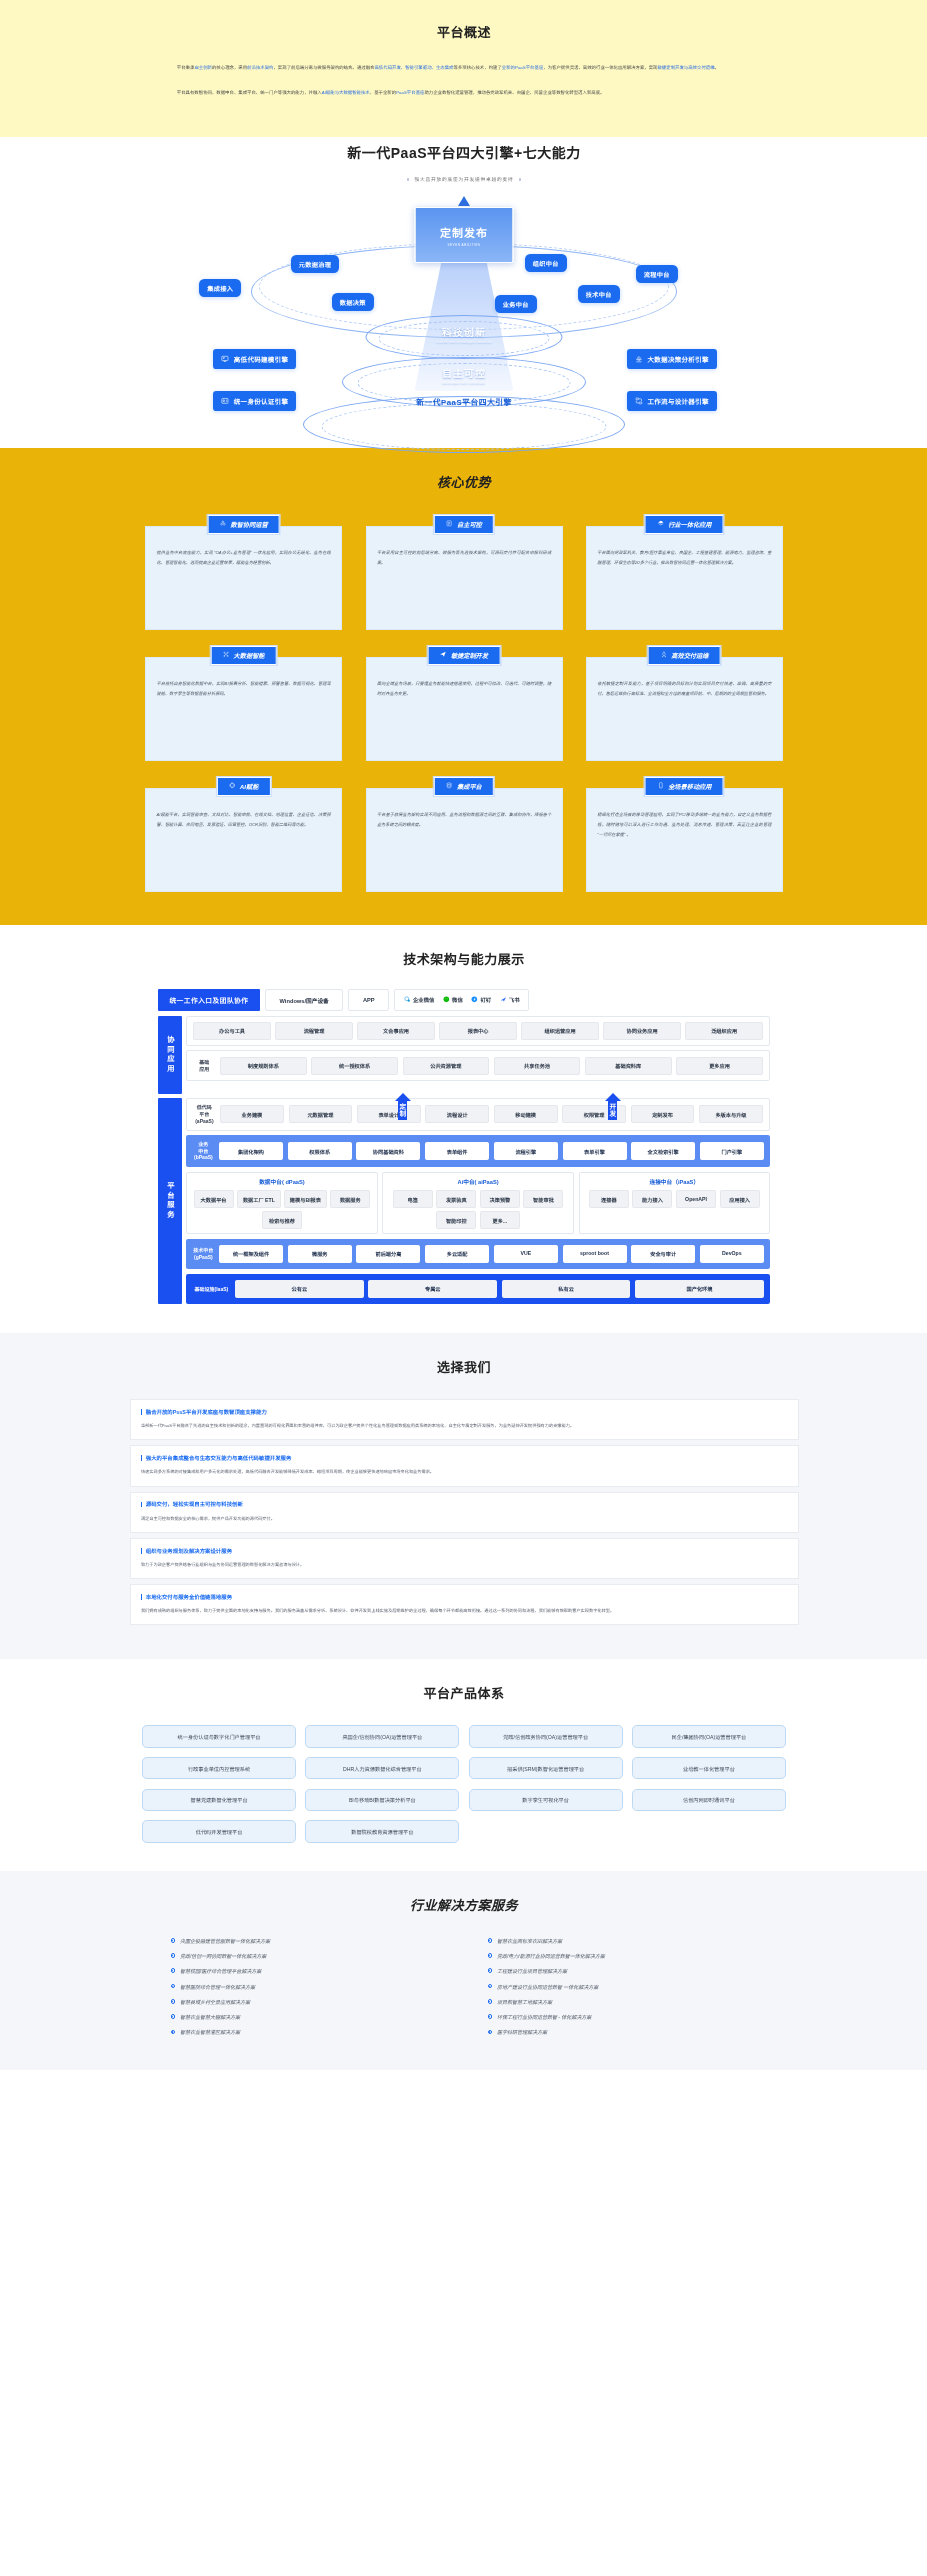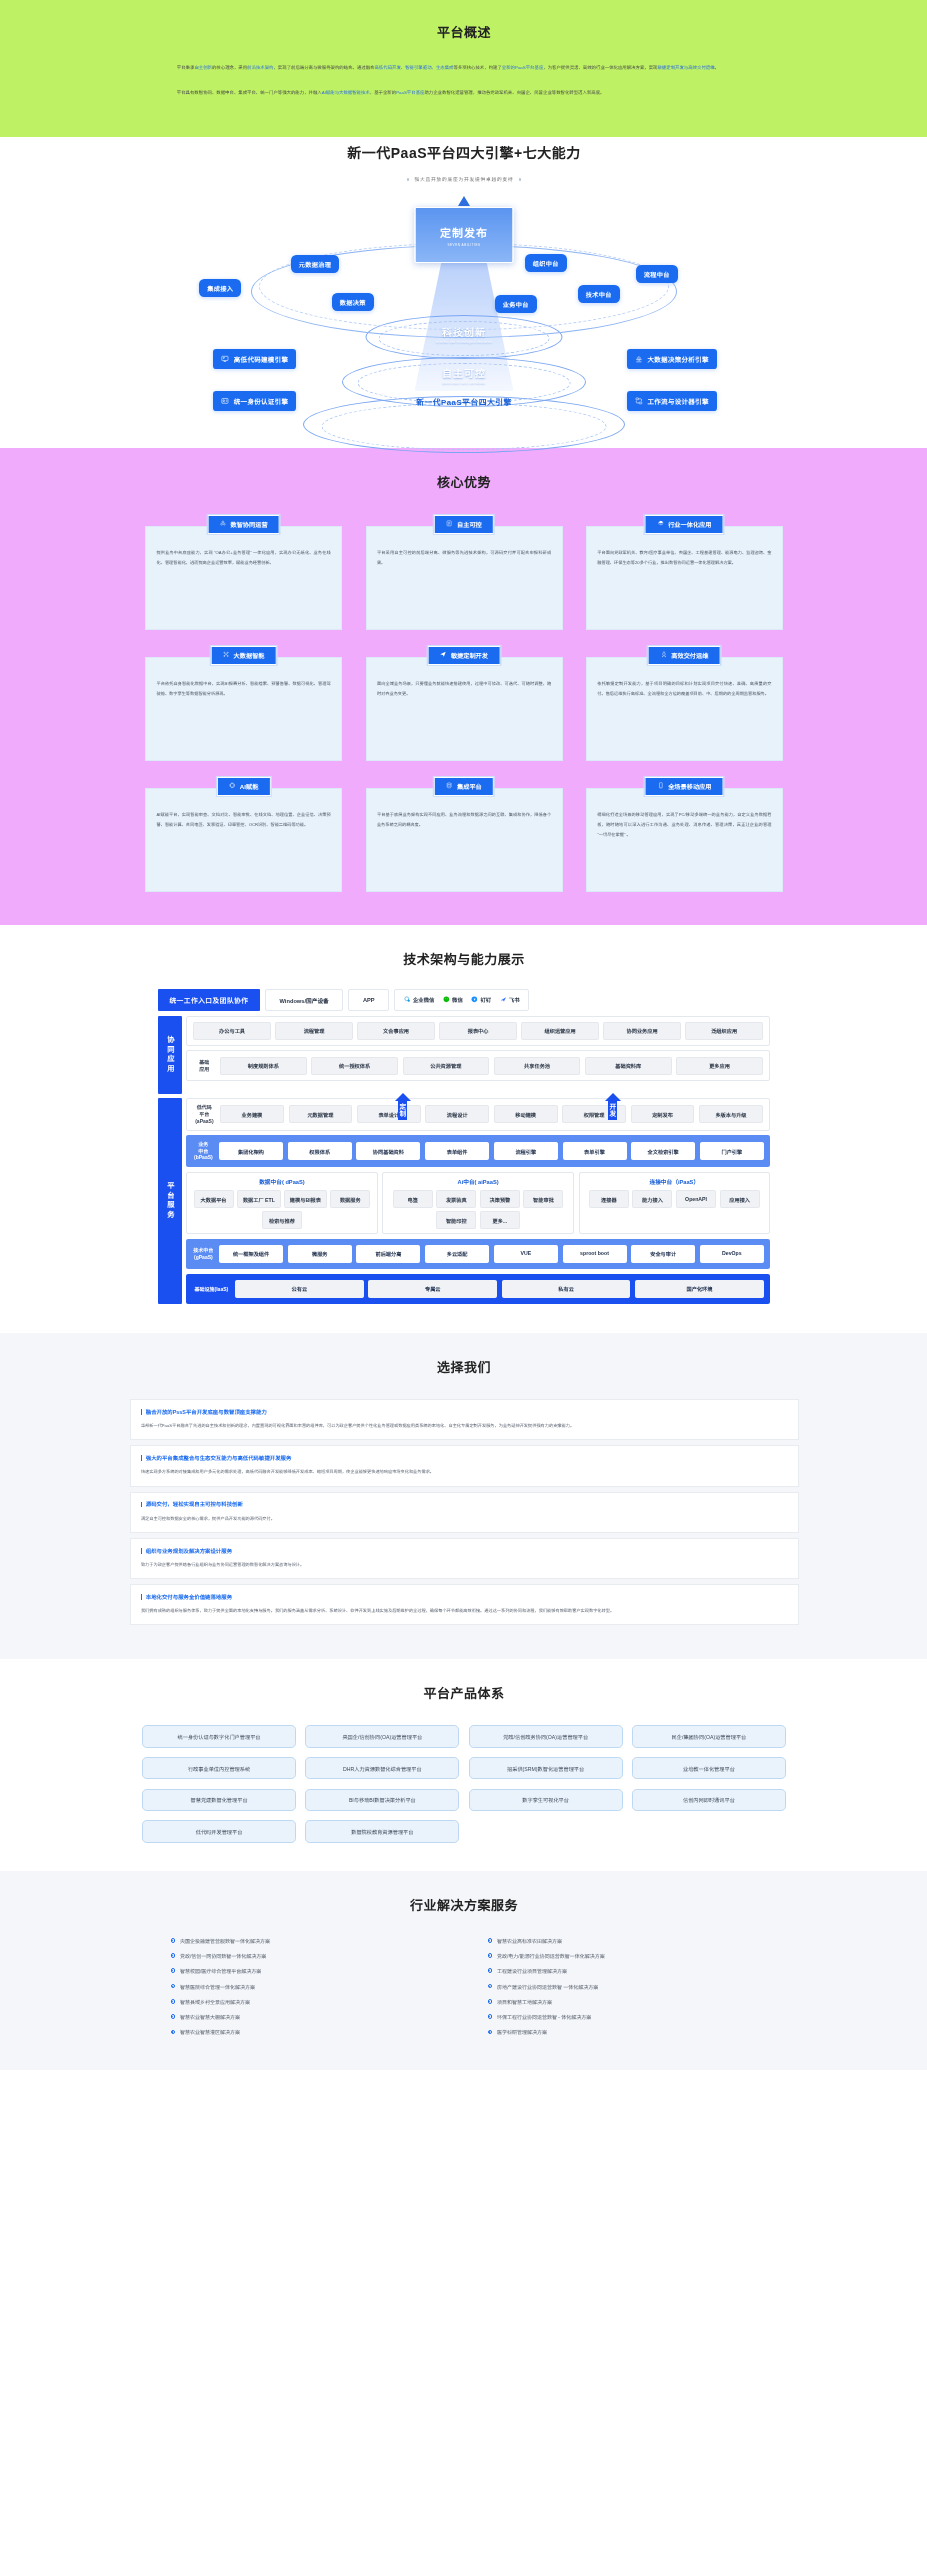--- a/index.html
+++ b/index.html
@@ -15,21 +15,21 @@
   .inner { width: 669px; margin: 0 auto; }
   .sec-title {
     text-align: center;
     font-size: 13px;
     font-weight: bold;
     color: #222;
     letter-spacing: 0.5px;
   }
 
   
-  #overview { background: #bef264; padding: 22px 0 25px; }
+  #overview { background: #fef9c3; padding: 22px 0 25px; }
   #overview .sec-title { margin-bottom: 21px; }
   .ov-para {
     width: 592px; margin: 0 auto 13.5px;
     font-size: 4.4px; line-height: 2.6;
     color: #4a4a4a; text-align: justify; text-indent: 2em;
   }
   .hl { color: #2f6fe0; }
 
   
   #engines { background: #fff; padding: 5.2px 0 15.6px; }
@@ -95,21 +95,21 @@
     box-shadow: 0 1px 4.7px rgba(26,107,240,.25);
   }
   .eng-pill svg { flex: 0 0 auto; }
   .engines-caption {
     position: absolute; left: 50%; transform: translateX(-50%);
     bottom: 25px; font-size: 7.8px; font-weight: bold; color: #1a5fd6;
     letter-spacing: 0.5px; white-space: nowrap;
   }
 
   
-  #advantages { background: #f0abfc; padding: 24px 0 33px; }
+  #advantages { background: #eab308; padding: 24px 0 33px; font-style: italic; }
   #advantages .sec-title { margin-bottom: 24px; }
   .adv-grid {
     display: grid; grid-template-columns: repeat(3, 197px);
     justify-content: center; column-gap: 23.4px; row-gap: 15.6px;
   }
   .adv-card { position: relative; padding-top: 11.4px; }
   .adv-head {
     position: absolute; top: 0; left: 50%; transform: translateX(-50%);
     background: #1a6bf0; color: #fff; border: 1px solid #fff;
     outline: 0.5px solid #cfe0fb;
@@ -215,21 +215,21 @@
     display: grid; grid-template-columns: repeat(4, 154px);
     justify-content: center; gap: 9.3px;
   }
   .prod-item {
     background: #eaf3fc; border: 0.5px solid #bcd8f2; border-radius: 4.7px;
     text-align: center; font-size: 5.2px; color: #3f4a5a;
     padding: 6.7px 4.2px; white-space: nowrap;
   }
 
   
-  #solutions { background: #f4f6f9; padding: 24px 4px 35px; }
+  #solutions { background: #f4f6f9; padding: 24px 4px 35px; font-style: italic; }
   #solutions .sec-title { margin-bottom: 23px; }
   .sol-grid {
     display: grid; grid-template-columns: 270px 270px;
     justify-content: center; column-gap: 47px; row-gap: 8.3px;
   }
   .sol-item { display: flex; align-items: center; gap: 4.7px; font-size: 5px; color: #5a6270; }
   .sol-dot {
     width: 4.7px; height: 4.7px; border-radius: 50%; flex: 0 0 4.7px;
     border: 1px solid #1a6bf0; background: #fff; position: relative;
   }

